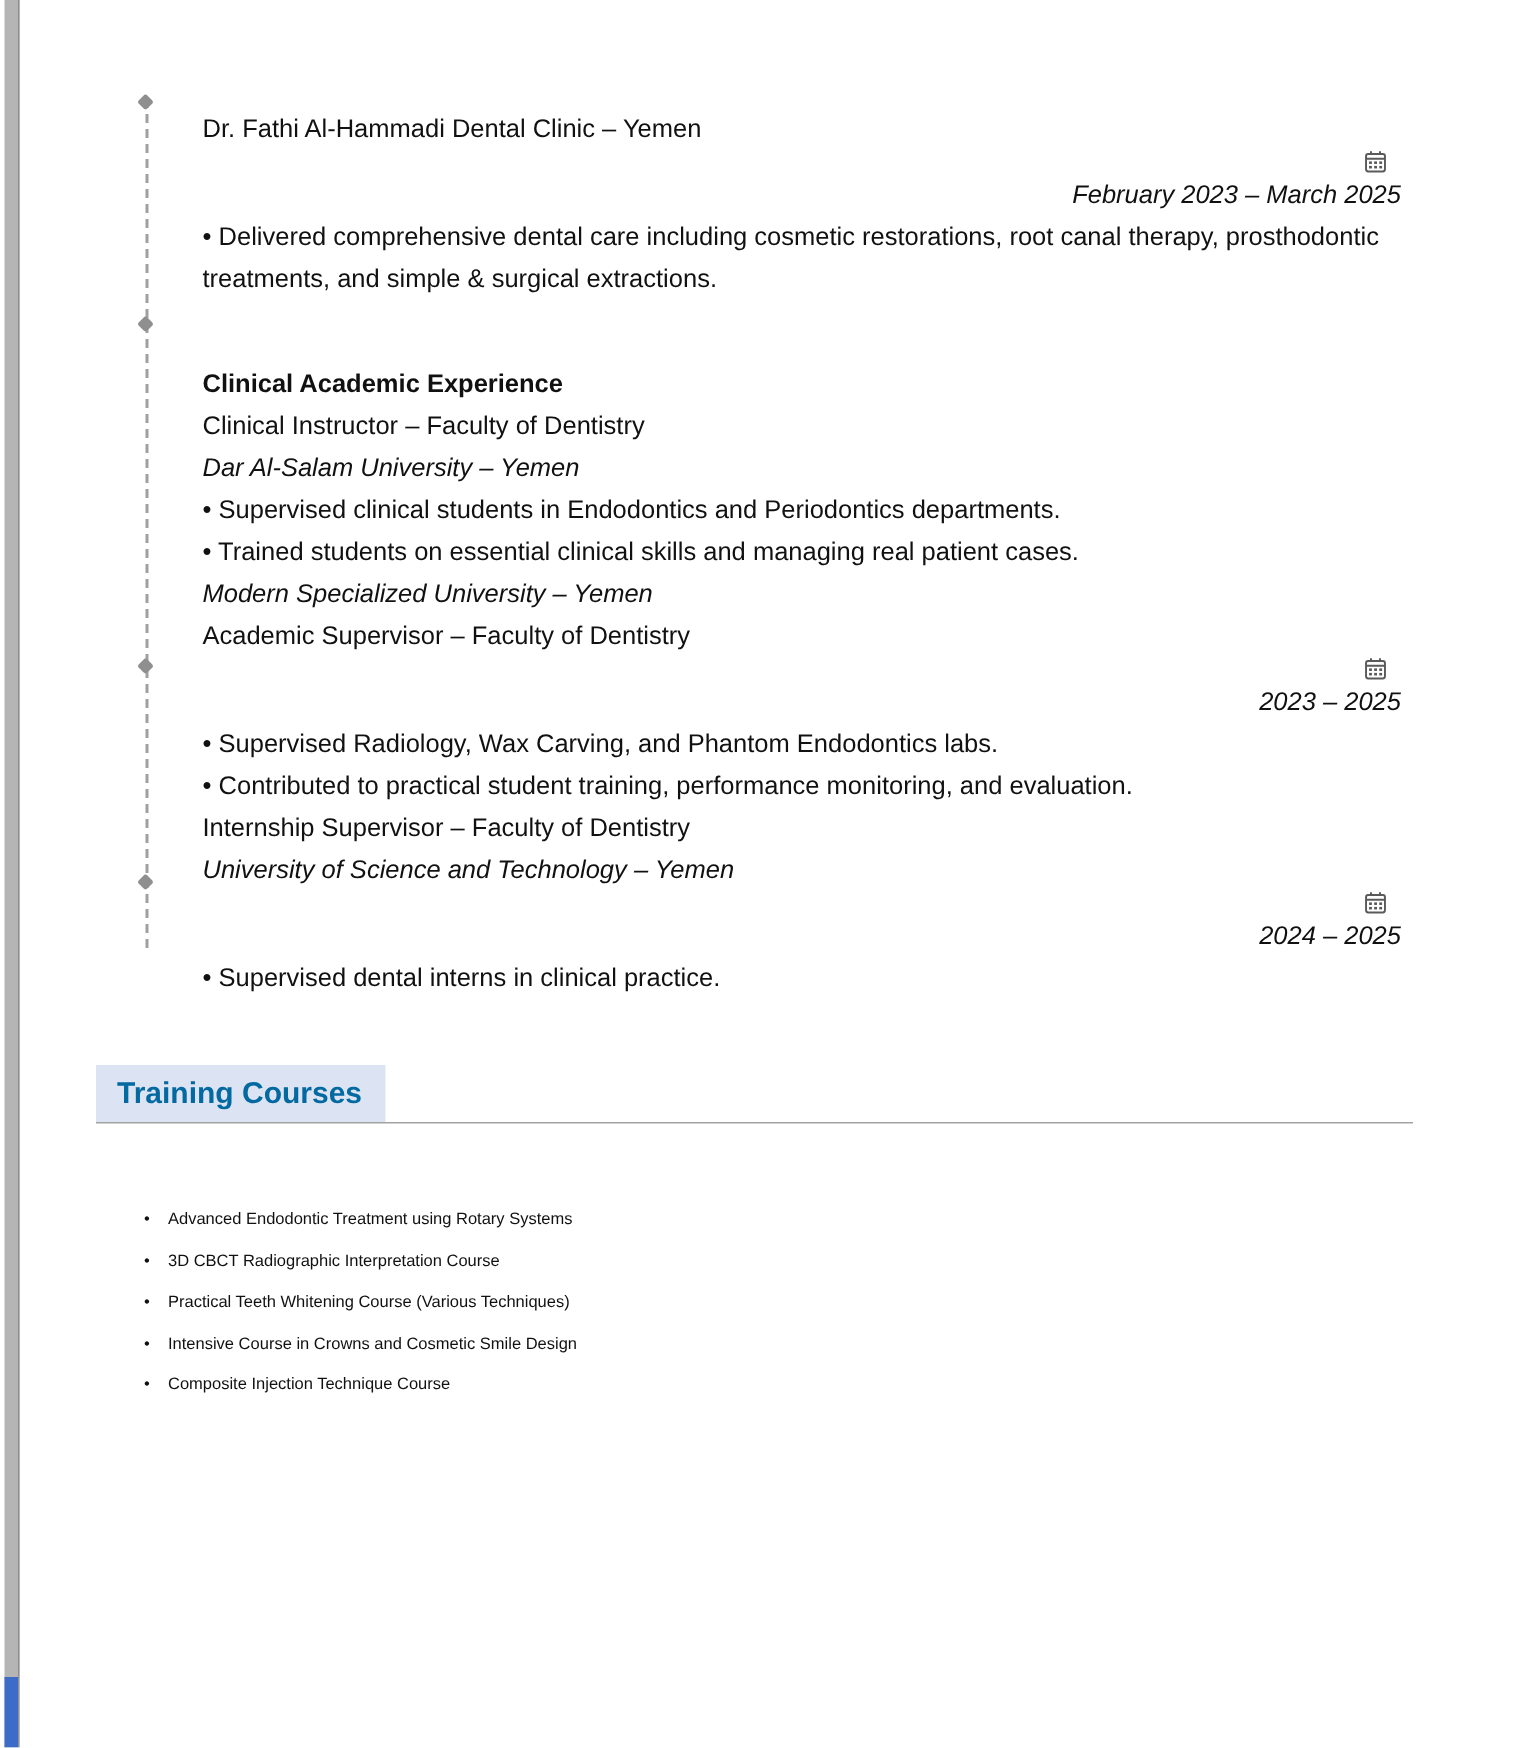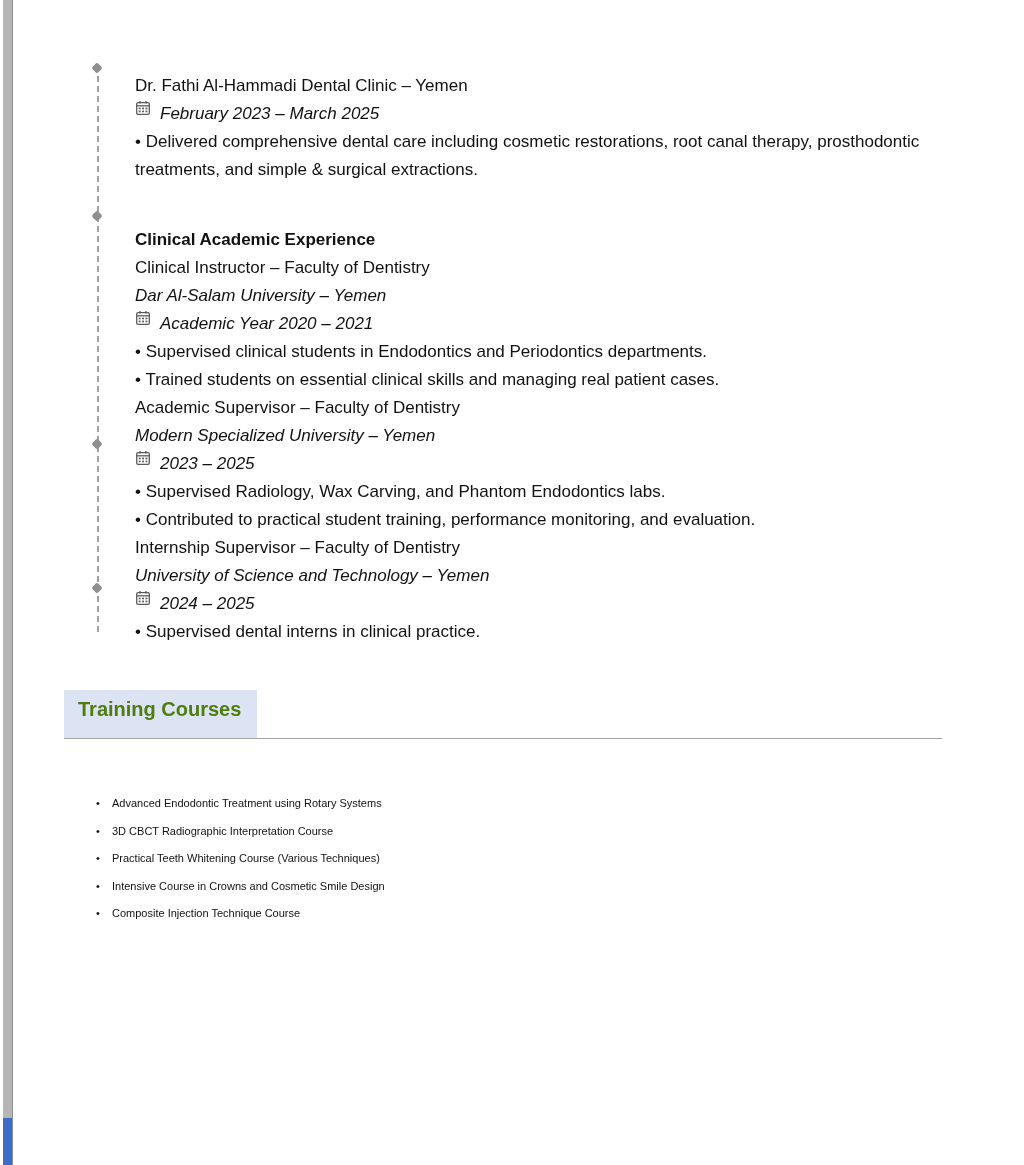--- a/index.html
+++ b/index.html
@@ -69,21 +69,21 @@
     border-radius: 2px;
     transform: rotate(45deg);
   }
   .line { margin: 0; }
   .heading {
     margin: 42px 0 0 0;
     font-weight: bold;
   }
   .italic { font-style: italic; }
   .bullet::before { content: "\2022  "; white-space: pre; }
-  .date-line { display: flex; align-items: flex-start; }
+  .date-line { display: flex; align-items: flex-end; flex-direction: column; }
   .cal-icon {
     display: inline-block;
     width: 16px;
     height: 16px;
     margin-right: 9px;
     flex: 0 0 auto;
   }
   .cal-icon svg { display: block; }
 
   
@@ -94,22 +94,22 @@
   }
   .training-header {
     border-bottom: 1.5px solid #a3a3a3;
   }
   .training-title {
     display: inline-block;
     background: #dce3f2;
     font-size: 20px;
     font-weight: bold;
     line-height: 26px;
-    padding: 6px 16px 16px 14px;
-    color: #4d7c0f;
+    padding: 6px 16px 6px 14px;
+    color: #0369a1;
   }
   .course-list {
     list-style: none;
     margin: 51px 0 0 0;
     padding: 0 0 0 32px;
     font-size: 11px;
     line-height: 27.5px;
   }
   .course-list li {
     position: relative;
@@ -158,44 +158,25 @@
           </svg>
         </span>
         <span class="italic">February 2023 – March 2025</span>
       </p>
       <p class="line bullet">Delivered comprehensive dental care including cosmetic restorations, root canal therapy, prosthodontic treatments, and simple &amp; surgical extractions.</p>
 
       <p class="line heading">Clinical Academic Experience</p>
 
       <p class="line">Clinical Instructor – Faculty of Dentistry</p>
       <p class="line italic">Dar Al-Salam University – Yemen</p>
-      <p class="line date-line">
-        <span class="cal-icon">
-          <svg width="16" height="16" viewBox="0 0 16 16">
-            <rect x="1.7" y="2.7" width="12.6" height="11.6" rx="1.4" fill="none" stroke="#5a5a5a" stroke-width="1.3"></rect>
-            <line x1="1.7" y1="5.8" x2="14.3" y2="5.8" stroke="#5a5a5a" stroke-width="1.3"></line>
-            <line x1="5" y1="0.9" x2="5" y2="3.4" stroke="#5a5a5a" stroke-width="1.3"></line>
-            <line x1="11" y1="0.9" x2="11" y2="3.4" stroke="#5a5a5a" stroke-width="1.3"></line>
-            <g fill="#5a5a5a">
-              <rect x="3.7" y="7.6" width="1.9" height="1.7"></rect>
-                <rect x="7.1" y="7.6" width="1.9" height="1.7"></rect>
-                <rect x="10.5" y="7.6" width="1.9" height="1.7"></rect>
-              <rect x="3.7" y="10.6" width="1.9" height="1.7"></rect>
-                <rect x="7.1" y="10.6" width="1.9" height="1.7"></rect>
-                <rect x="10.5" y="10.6" width="1.9" height="1.7"></rect>
-            </g>
-          </svg>
-        </span>
-        <span class="italic">Academic Year 2020 – 2021</span>
-      </p>
       <p class="line bullet">Supervised clinical students in Endodontics and Periodontics departments.</p>
       <p class="line bullet">Trained students on essential clinical skills and managing real patient cases.</p>
 
+      <p class="line italic">Modern Specialized University – Yemen</p>
       <p class="line">Academic Supervisor – Faculty of Dentistry</p>
-      <p class="line italic">Modern Specialized University – Yemen</p>
       <p class="line date-line">
         <span class="cal-icon">
           <svg width="16" height="16" viewBox="0 0 16 16">
             <rect x="1.7" y="2.7" width="12.6" height="11.6" rx="1.4" fill="none" stroke="#5a5a5a" stroke-width="1.3"></rect>
             <line x1="1.7" y1="5.8" x2="14.3" y2="5.8" stroke="#5a5a5a" stroke-width="1.3"></line>
             <line x1="5" y1="0.9" x2="5" y2="3.4" stroke="#5a5a5a" stroke-width="1.3"></line>
             <line x1="11" y1="0.9" x2="11" y2="3.4" stroke="#5a5a5a" stroke-width="1.3"></line>
             <g fill="#5a5a5a">
               <rect x="3.7" y="7.6" width="1.9" height="1.7"></rect>
                 <rect x="7.1" y="7.6" width="1.9" height="1.7"></rect>

